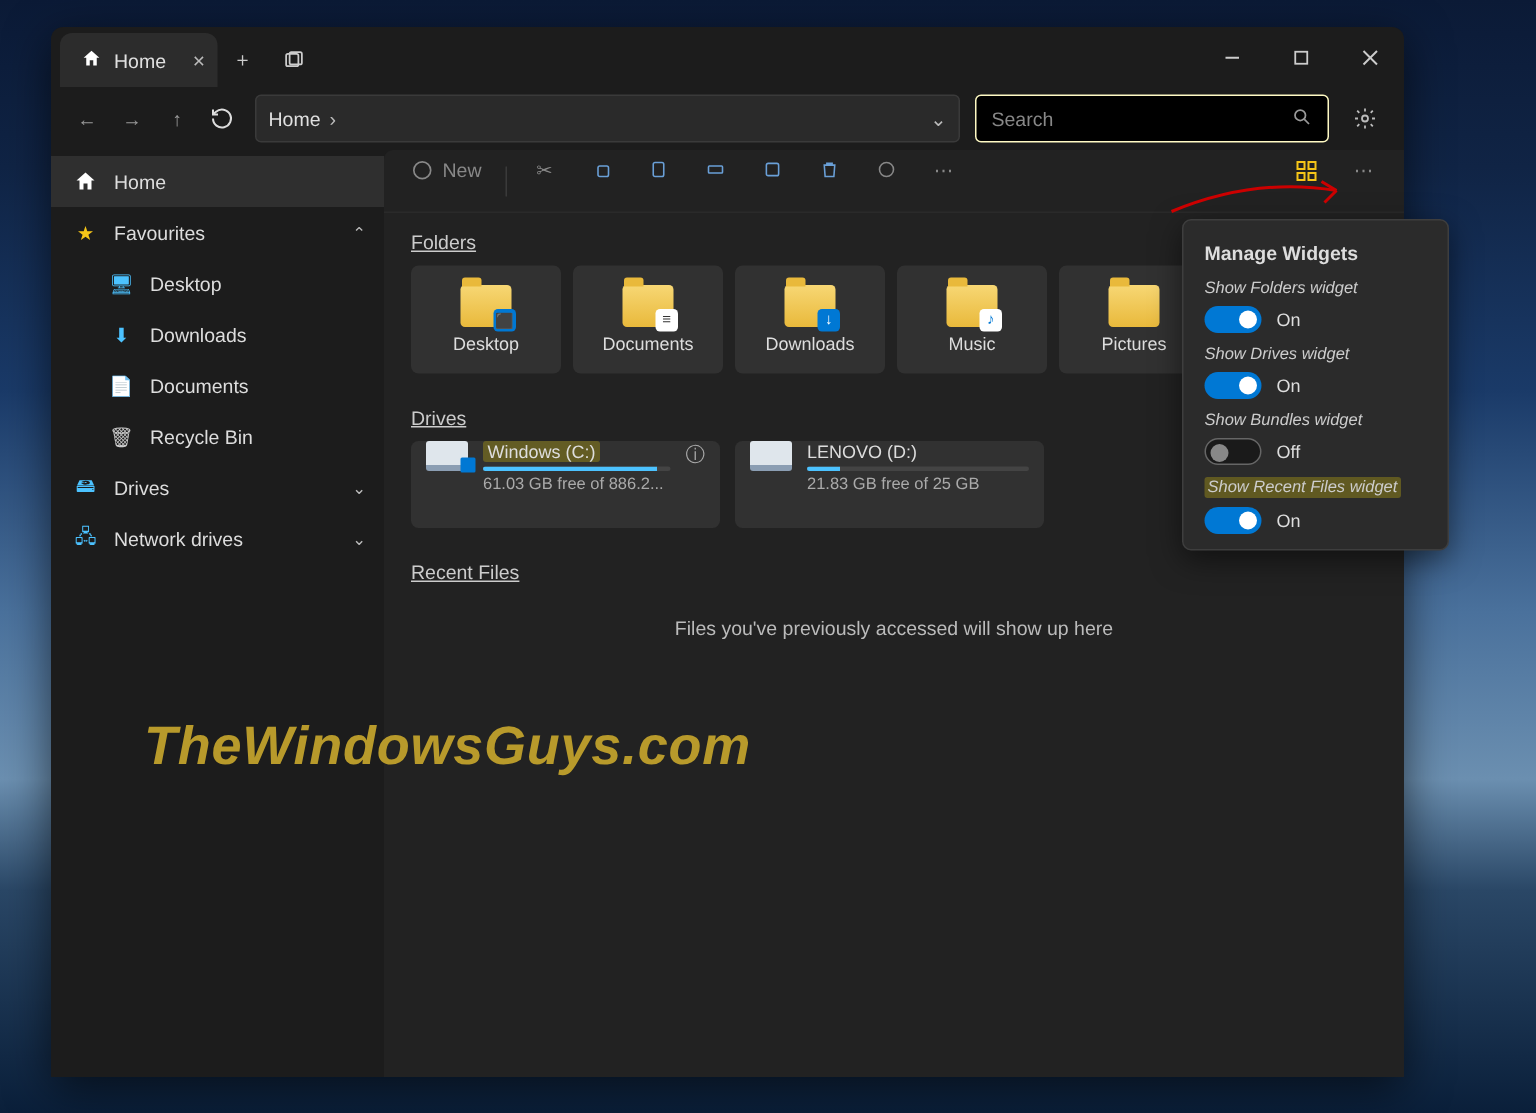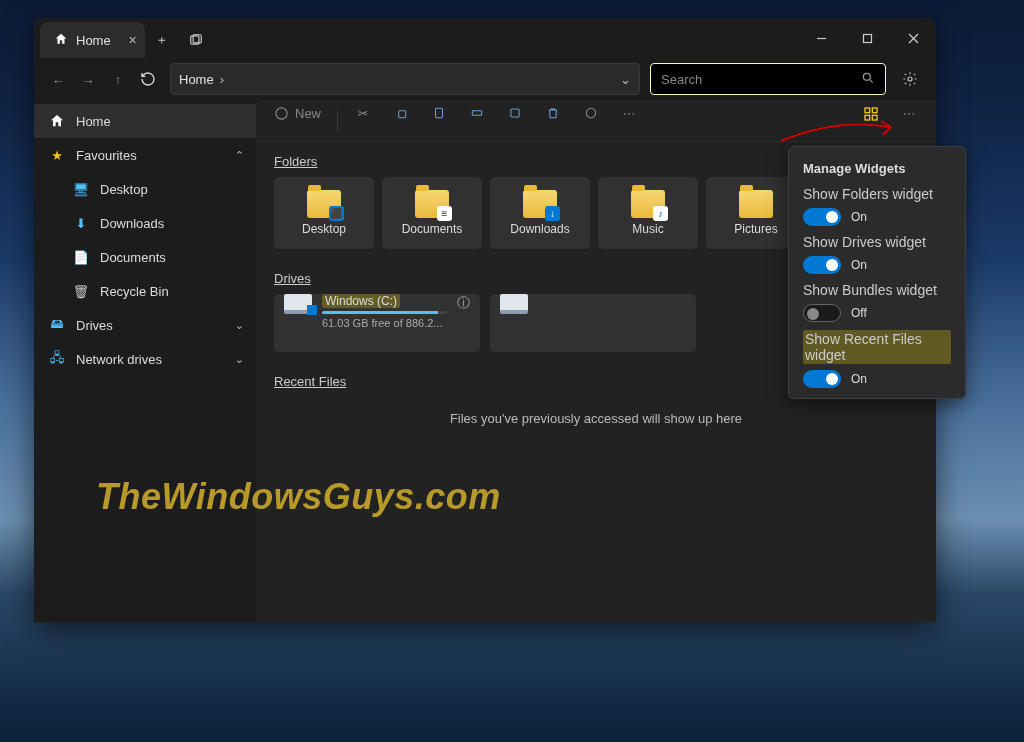--- a/index.html
+++ b/index.html
@@ -2,21 +2,21 @@
 <html><head>
 <meta charset="utf-8">
 <style>
   * { box-sizing: border-box; margin: 0; padding: 0; font-family: "Segoe UI", sans-serif; }
   body {
     width: 1024px; height: 742px; overflow: hidden;
     background: linear-gradient(to bottom,#0b1a36 0%,#102445 15%,#1a3a68 35%,#4a719c 55%,#6b8fb0 70%,#2a4766 80%,#0a1f3a 100%);
     position: relative;
   }
   .window {
-    position: absolute; left: 34px; top: 18px; width: 902px; height: 604px;
+    position: absolute; left: 34px; top: 18px; width: 902px; height: 700px;
     background: #1c1c1c; border-radius: 8px; box-shadow: 0 8px 30px rgba(0,0,0,.6);
     display: flex; flex-direction: column; color: #e0e0e0; font-size: 13px;
   }
   
   .titlebar { display:flex; align-items:stretch; height:40px; }
   .tab { display:flex; align-items:center; gap:8px; padding:0 34px 0 14px; background:#2c2c2c; border-radius:8px 8px 0 0; margin-left:6px; margin-top:4px; position:relative; }
   .tab-close { position:absolute; right:8px; top:50%; transform:translateY(-50%); color:#bbb; font-size:14px; }
   .tabbtn { width:34px; display:flex; align-items:center; justify-content:center; color:#ccc; margin-top:4px;}
   .winctrls { margin-left:auto; display:flex; }
   .winbtn { width:46px; display:flex; align-items:center; justify-content:center; color:#ccc; }
@@ -70,21 +70,21 @@
   .dname.hl{background:rgba(194,175,13,.35);padding:0 3px;border-radius:2px;width:fit-content;}
   .dbar{height:3px;background:#444;border-radius:2px;overflow:hidden;}
   .dbar>i{display:block;height:100%;background:#4cc2ff;}
   .dfree{font-size:11px;color:#aaa;}
   .dinfo{color:#aaa;}
   .recent { padding:4px 18px; color:#bbb; text-align:center; font-size:13px; margin-top:14px;}
   .watermark { position:absolute; left:62px; top:458px; font-size:36px; font-weight:600; color:#b89a2b; font-style:italic; letter-spacing:.5px;}
   
   .popup { position:absolute; right:-30px; top:128px; width:178px; background:#2b2b2b; border:1px solid #3e3e3e; border-radius:6px; box-shadow:0 6px 20px rgba(0,0,0,.5); padding:14px 14px 10px; color:#ddd; }
   .popup h4{font-size:13px;font-weight:600;margin-bottom:10px;}
-  .popt{font-size:14px;color:#ccc;margin-top:8px;}
+  .popt{font-size:11px;color:#ccc;margin-top:8px;font-style:italic;}
   .popt.hl{background:rgba(194,175,13,.35);padding:1px 2px;border-radius:2px;width:fit-content;}
   .prow{display:flex;align-items:center;gap:10px;margin-top:6px;}
   .toggle{width:38px;height:18px;border-radius:10px;position:relative;}
   .toggle.on{background:#0078d4;}
   .toggle.off{background:#1a1a1a;border:1px solid #666;}
   .toggle::after{content:"";position:absolute;width:12px;height:12px;border-radius:50%;top:3px;}
   .toggle.on::after{background:#fff;right:3px;}
   .toggle.off::after{background:#888;left:3px;}
   .pval{font-size:12px;}
   
@@ -307,20 +307,27 @@
     <div class="dname hl">Windows (C:)</div>
     <div class="dbar">
                 <i style="width:93%"></i>
               </div>
     <div class="dfree">61.03 GB free of 886.2...</div>
   </div>
             <div class="dinfo">ⓘ</div>
           </div>
           <div class="drive">
             <div class="dicon "></div>
+  <div class="dmain">
+    <div class="dname ">LENOVO (D:)</div>
+    <div class="dbar">
+                <i style="width:15%"></i>
+              </div>
+    <div class="dfree">21.83 GB free of 25 GB</div>
+  </div>
           </div>
         </div>
 
       <div class="section">Recent Files</div>
       <div class="recent">Files you've previously accessed will show up here</div>
     </div>
   </div>
 
   <div class="watermark">TheWindowsGuys.com</div>
 

